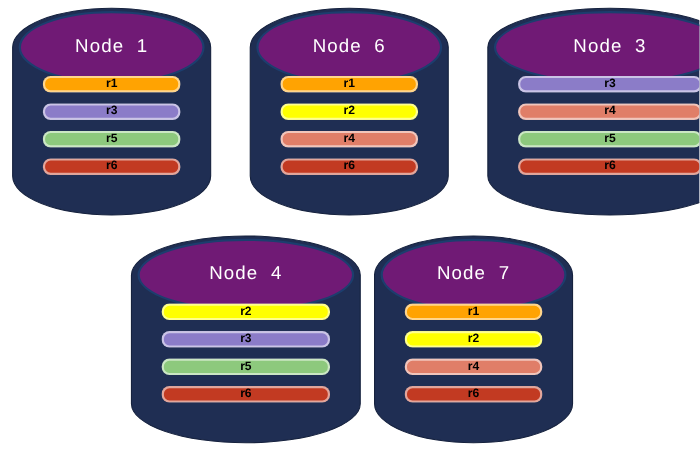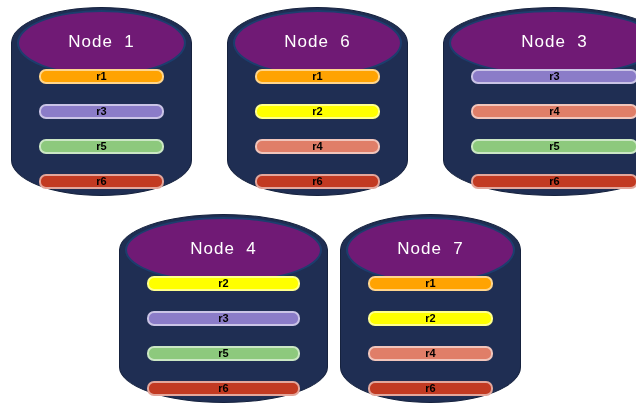--- a/index.html
+++ b/index.html
@@ -44,21 +44,21 @@
     margin-top: -2px;
   }
   .bars {
     position: absolute;
     left: 28px; right: 28px; top: 62px;
     display: flex;
     flex-direction: column;
   }
   .bar {
     height: 15px;
-    margin-bottom: 20px;
+    margin-bottom: 10px;
     border-radius: 7px;
     border: 2px solid rgba(255,255,255,0.55);
     box-sizing: border-box;
     background-clip: border-box;
     display: flex;
     align-items: center;
     justify-content: center;
   }
   .bar-label {
     color: #000000;

